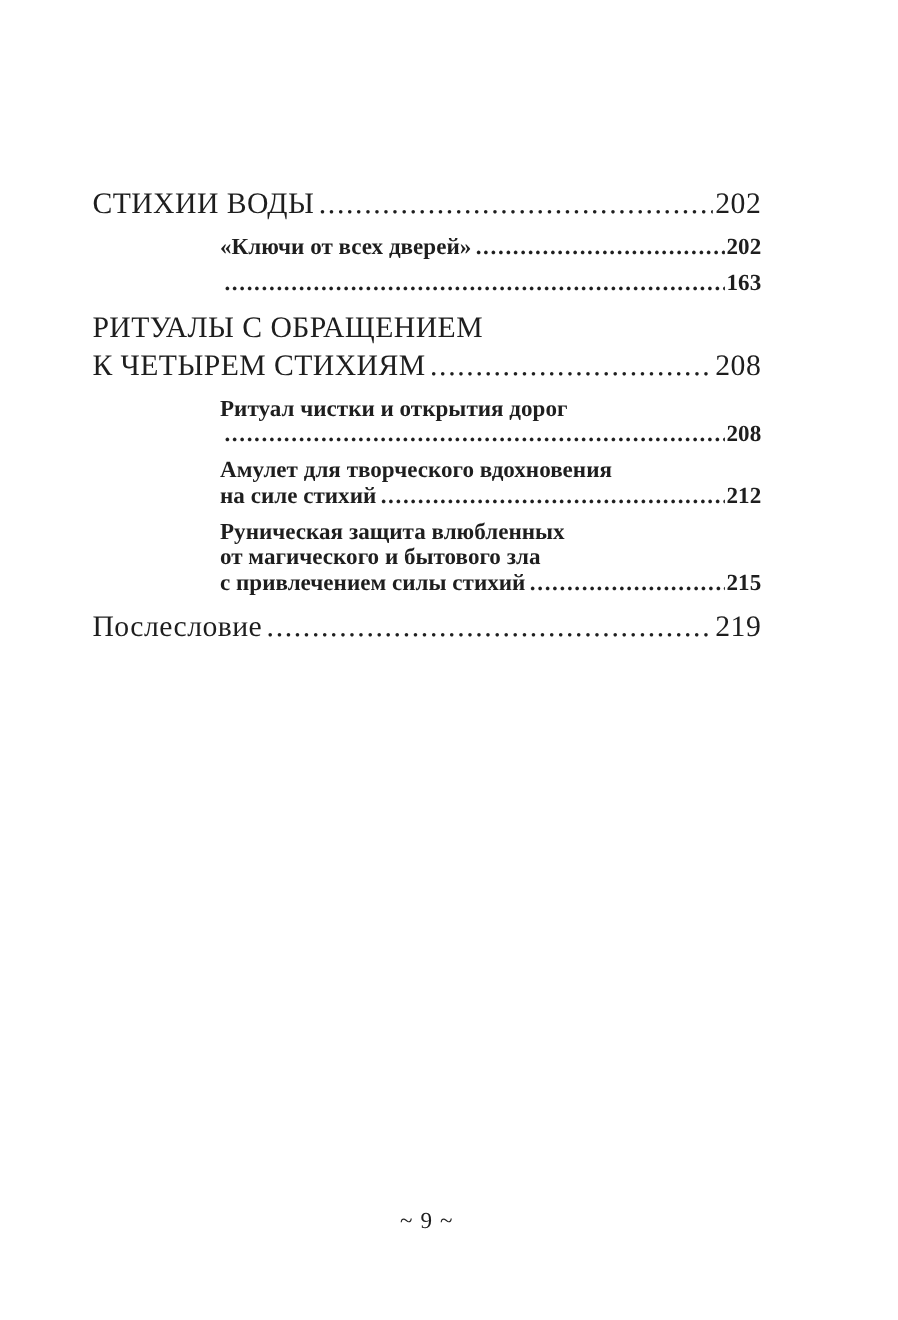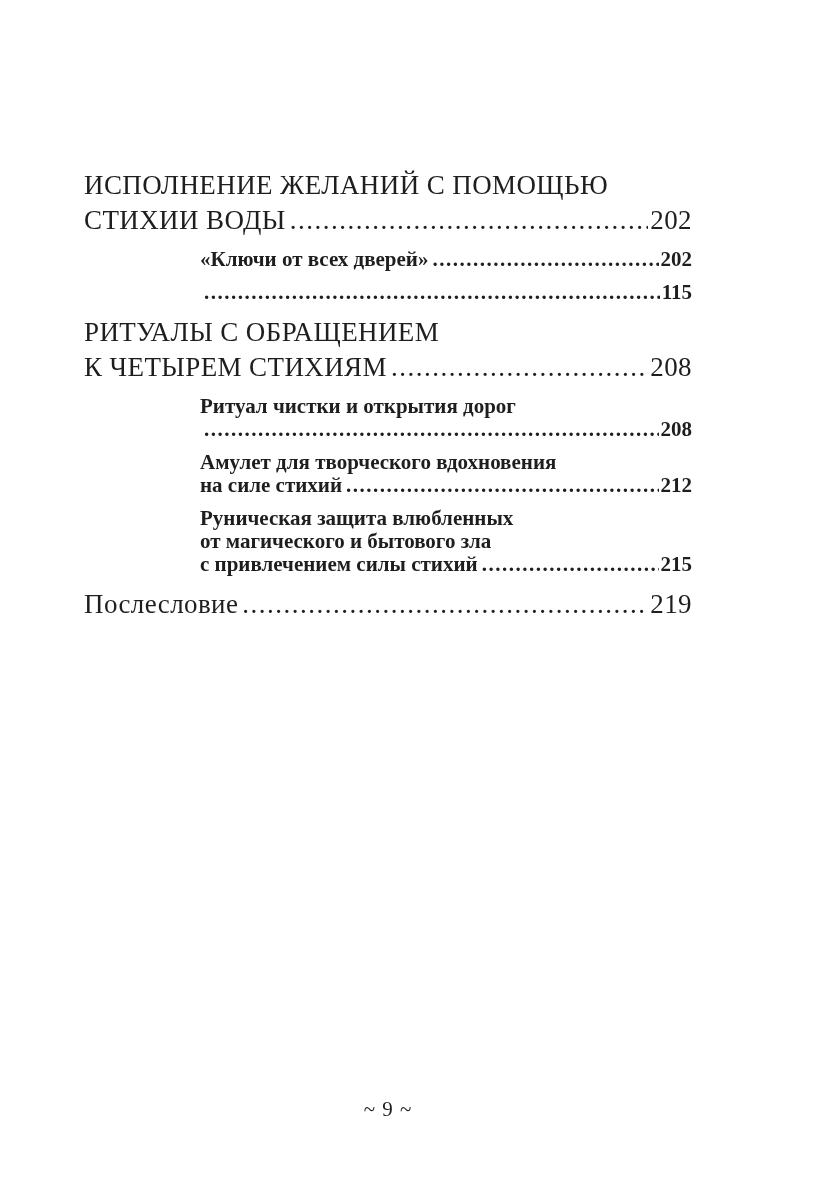--- a/index.html
+++ b/index.html
@@ -68,39 +68,36 @@
     letter-spacing: 1px;
   }
 </style>
 </head>
 <body>
 
 <div class="page">
   <div class="toc" id="toc">
       <div class="entry h1">
         <div class="line">
-          <span class="txt">ИСПОЛНЕНИЕ ЖЕЛАНИЙ С ПОМОЩЬЮ</span>
-        </div>
-        <div class="line">
           <span class="txt">СТИХИИ ВОДЫ</span>
           <span class="leader"></span>
           <span class="pageno">202</span>
         </div>
       </div>
       <div class="entry sub">
         <div class="line">
           <span class="txt">«Ключи от всех дверей»</span>
           <span class="leader"></span>
           <span class="pageno">202</span>
         </div>
       </div>
       <div class="entry sub">
         <div class="line">
           <span class="leader"></span>
-          <span class="pageno">115</span>
+          <span class="pageno">163</span>
         </div>
       </div>
       <div class="entry h1">
         <div class="line">
           <span class="txt">РИТУАЛЫ С ОБРАЩЕНИЕМ</span>
         </div>
         <div class="line">
           <span class="txt">К ЧЕТЫРЕМ СТИХИЯМ</span>
           <span class="leader"></span>
           <span class="pageno">208</span>

